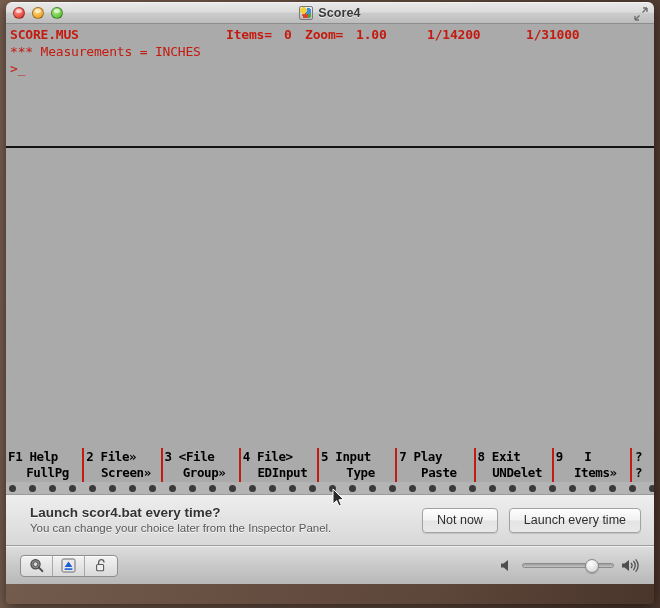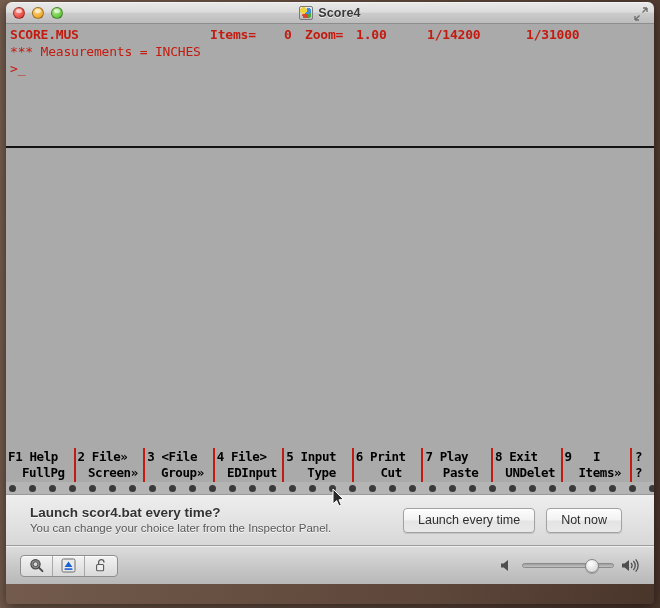--- a/index.html
+++ b/index.html
@@ -207,21 +207,21 @@
   }
 
   
   #notify {
     height: 52px;
     background: linear-gradient(to bottom, #eeeeee 0%, #e3e3e3 50%, #d8d8d8 100%);
     border-top: 1px solid #9a9a9a;
     border-bottom: 1px solid #9d9d9d;
     display: flex;
     align-items: center;
-    padding: 0 32px 0 24px;
+    padding: 0 13px 0 24px;
   }
   #notify-text { flex: 1; }
   #notify-title {
     font-size: 13.5px;
     font-weight: bold;
     color: #333333;
     line-height: 17px;
     text-shadow: 0 1px 0 rgba(255,255,255,0.8);
   }
   #notify-sub {
@@ -338,21 +338,21 @@
         <path d="M1 13 L5.5 8.5 M1 13 L1 9 M1 13 L5 13" stroke="#6f6f6f" stroke-width="1.4" fill="none"></path>
       </svg>
     </div>
 
     <div id="terminal">
 
       <div id="term-header">
 
         <div class="hdr-row">
           <span class="hdr-cell" style="left:2px;">SCORE.MUS</span>
-          <span class="hdr-cell" style="left:202px;">Items=</span>
+          <span class="hdr-cell" style="left:218px;">Items=</span>
           <span class="hdr-cell" style="left:276px;">0</span>
           <span class="hdr-cell" style="left:297px;">Zoom=</span>
           <span class="hdr-cell" style="left:348px;">1.00</span>
           <span class="hdr-cell" style="left:419px;">1/14200</span>
           <span class="hdr-cell" style="left:518px;">1/31000</span>
         </div>
 
         <div class="term-line" style="padding-left:2px;">*** Measurements = INCHES</div>
         <div class="term-line" style="padding-left:2px;">&gt;_</div>
       </div>
@@ -376,24 +376,20 @@
         </div>
         <div class="fkey">
           <span class="fk-top">4 File&gt;</span>
           <span class="fk-bot">EDInput</span>
         </div>
         <div class="fkey">
           <span class="fk-top">5 Input</span>
           <span class="fk-bot">Type</span>
         </div>
         <div class="fkey">
-          <span class="fk-top">6 Print</span>
-          <span class="fk-bot">Cut</span>
-        </div>
-        <div class="fkey">
           <span class="fk-top">7 Play</span>
           <span class="fk-bot">Paste</span>
         </div>
         <div class="fkey">
           <span class="fk-top">8 Exit</span>
           <span class="fk-bot">UNDelet</span>
         </div>
         <div class="fkey">
           <span class="fk-top">9   I</span>
           <span class="fk-bot">Items»</span>
@@ -443,22 +439,22 @@
       <svg id="cursor" viewBox="0 0 13 20">
         <path d="M1 1 L1 16 L4.6 12.6 L7 18 L9.3 17 L7 11.8 L11.6 11.6 Z" fill="#2a2a2a" stroke="#ffffff" stroke-width="1"></path>
       </svg>
     </div>
 
     <div id="notify">
       <div id="notify-text">
         <div id="notify-title">Launch scor4.bat every time?</div>
         <div id="notify-sub">You can change your choice later from the Inspector Panel.</div>
       </div>
+      <button class="btn">Not now</button>
       <button class="btn">Launch every time</button>
-      <button class="btn">Not now</button>
     </div>
 
     <div id="statusbar">
 
       <div id="tool-group">
 
         <div class="tool-btn">
           <svg width="15" height="15" viewBox="0 0 15 15">
             <circle cx="6.5" cy="6.2" r="4.6" fill="#8d8d8d" stroke="#4a4a4a" stroke-width="1.2"></circle>
             <circle cx="6.5" cy="6.2" r="2.4" fill="#d8d8d8" stroke="#4a4a4a" stroke-width="0.9"></circle>

